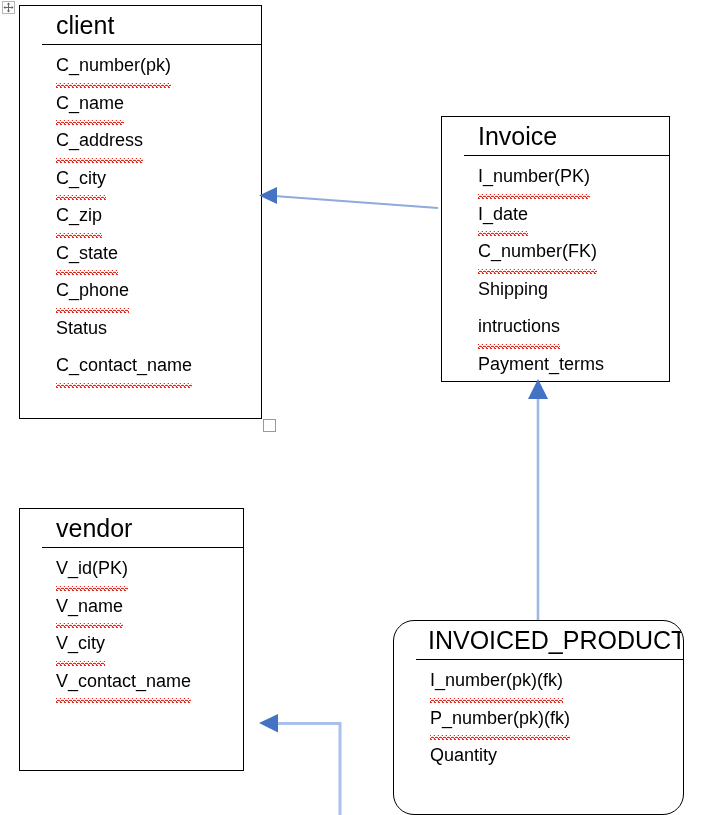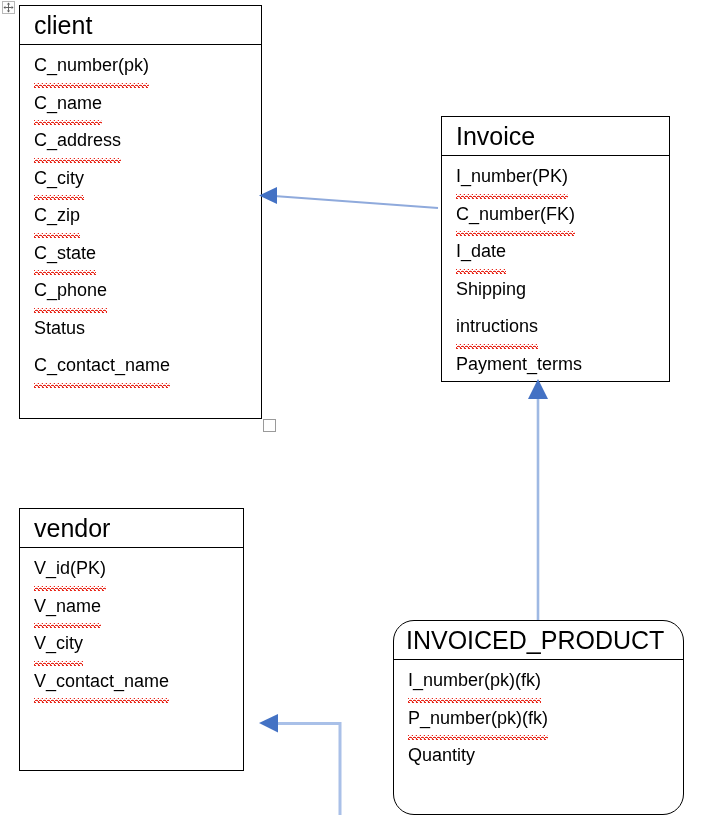--- a/index.html
+++ b/index.html
@@ -42,20 +42,21 @@
     box-sizing: border-box;
   }
 
   
   .entity {
     position: absolute;
     border: 1.6px solid #000000;
     background: #ffffff;
     box-sizing: border-box;
     overflow: hidden;
+    padding-left: 22px;
   }
   .entity-title {
     font-size: 25px;
     line-height: 38px;
     color: #000000;
     padding-left: 14px;
     border-bottom: 1.6px solid #000000;
     white-space: nowrap;
     letter-spacing: 0px;
   }
@@ -170,24 +171,24 @@
   </div>
   <div class="resize-handle" style="left:263px; top:419px;"></div>
 
   <div class="entity" style="left:441px; top:116px; width:229px; height:266px;">
     <div class="entity-title">Invoice</div>
     <div class="attr-list">
       <div class="attr">
         <span class="sq">I_number(PK)</span>
       </div>
       <div class="attr">
+        <span class="sq">I_date</span>
+      </div>
+      <div class="attr">
         <span class="sq">C_number(FK)</span>
-      </div>
-      <div class="attr">
-        <span class="sq">I_date</span>
       </div>
       <div class="attr">
         <span>Shipping</span>
       </div>
       <div class="attr">
         <span class="sq">intructions</span>
       </div>
       <div class="attr">
         <span class="sq">Payment_terms</span>
       </div>

